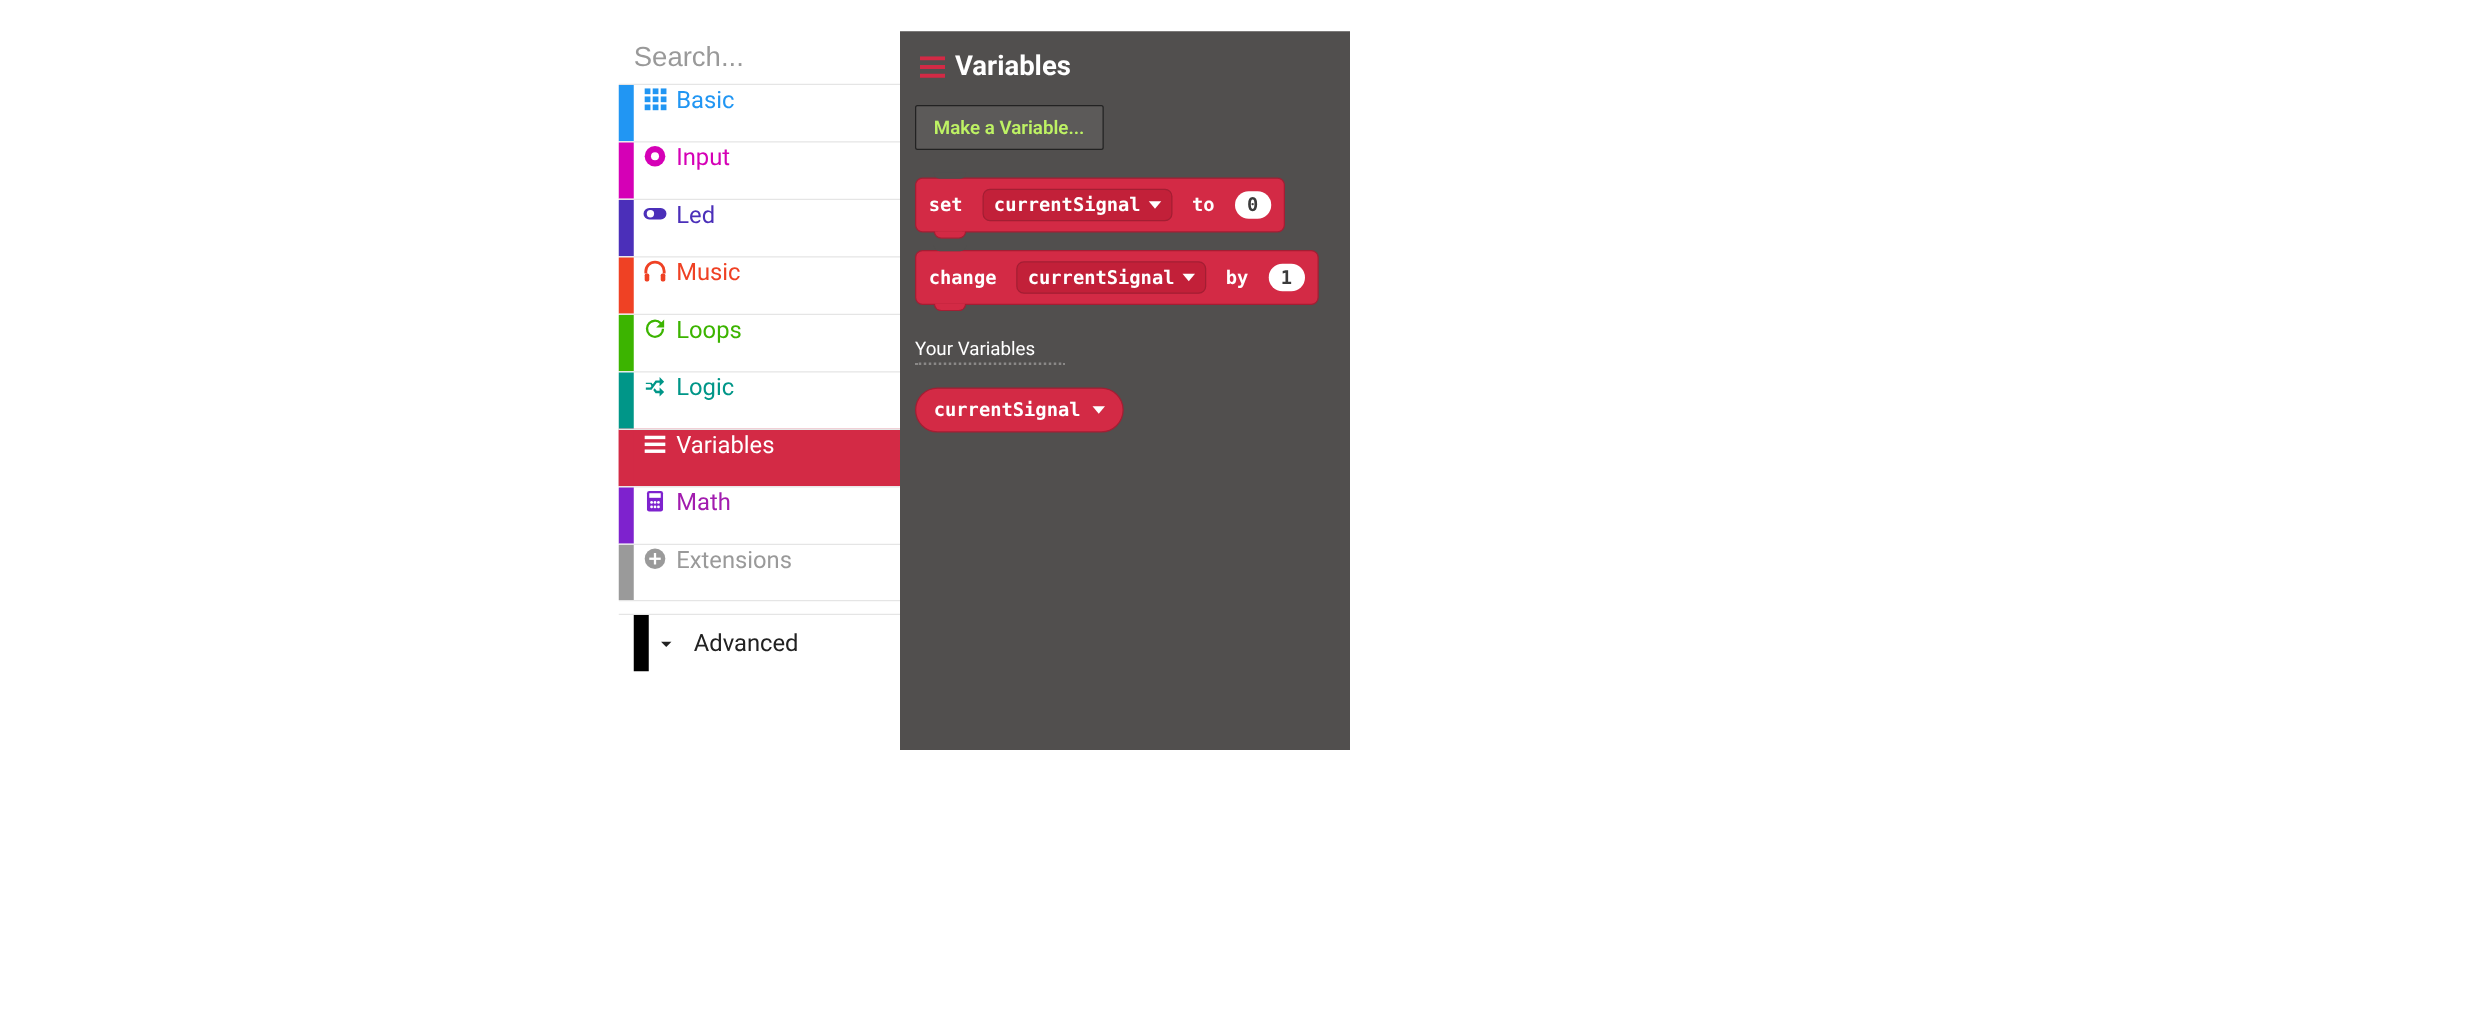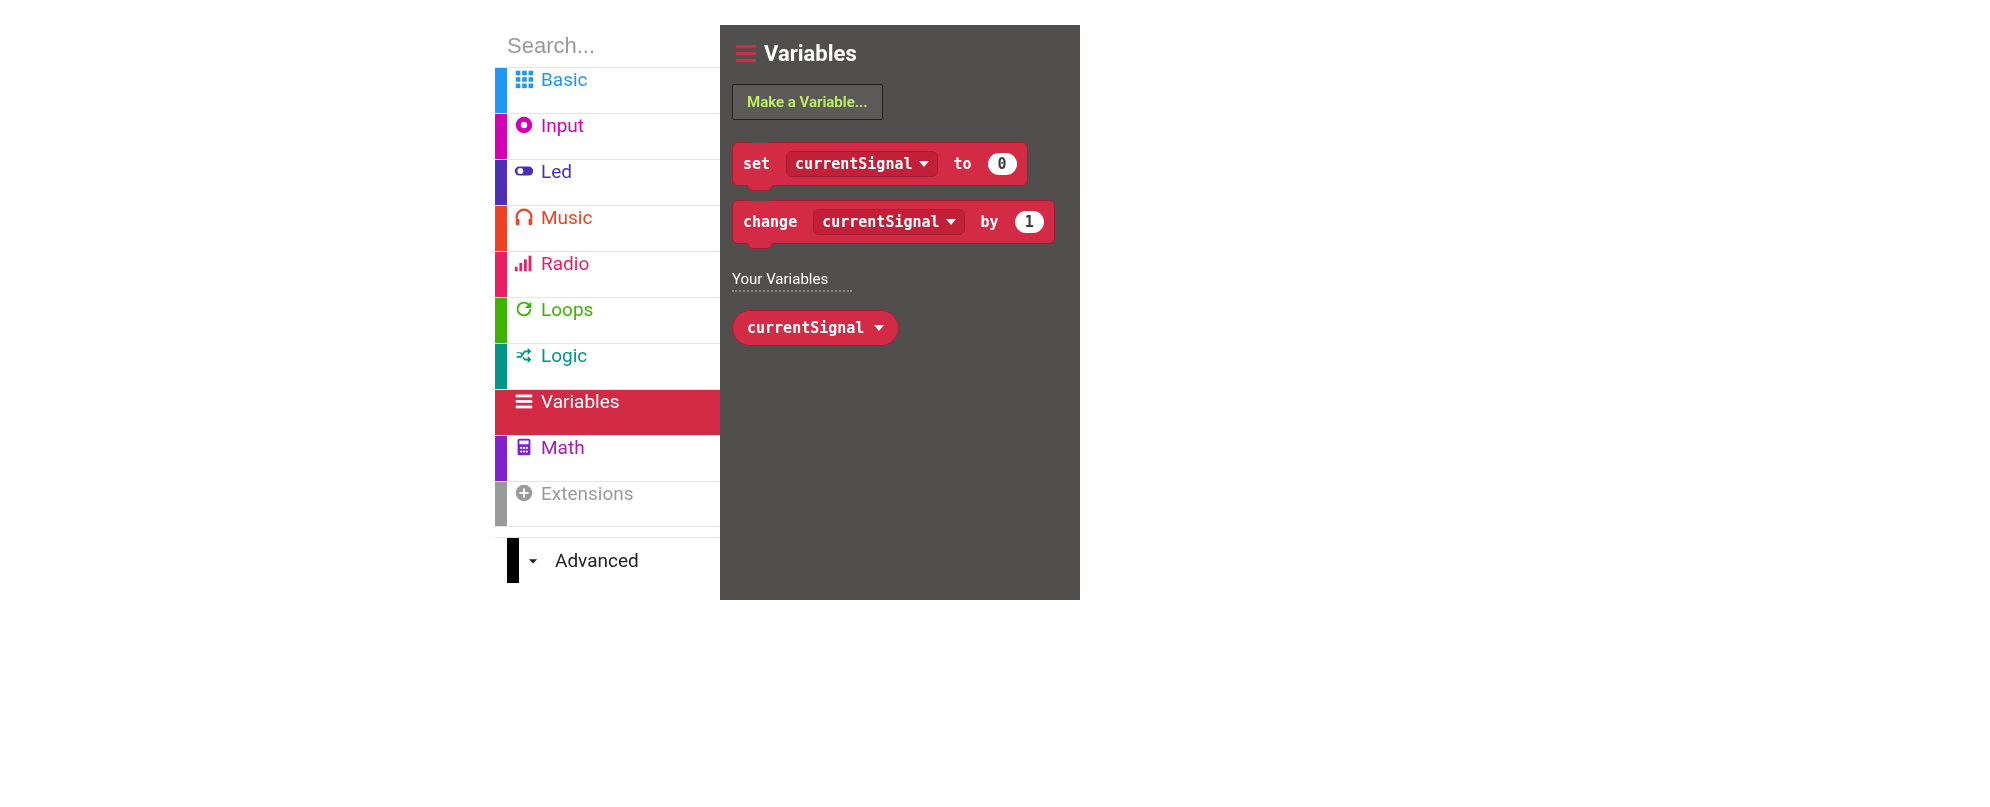--- a/index.html
+++ b/index.html
@@ -259,32 +259,20 @@
           <div class="cat-icon-wrap">
             <svg viewBox="0 0 24 24" class="cat-icon" fill="none" stroke="#ef4124" stroke-width="2.5">
               <path d="M4 14v-2a8 8 0 0116 0v2"></path>
               <rect x="3" y="14" width="4" height="7" rx="1.5" fill="#ef4124" stroke="none"></rect>
               <rect x="17" y="14" width="4" height="7" rx="1.5" fill="#ef4124" stroke="none"></rect>
             </svg>
           </div>
           <span class="cat-label" style="color:#ef4124">Music</span>
         </div>
         <div class="cat-item">
-          <div class="cat-stripe" style="background:#e91e63"></div>
-          <div class="cat-icon-wrap">
-            <svg viewBox="0 0 24 24" class="cat-icon" fill="#e91e63">
-              <rect x="2" y="16" width="3" height="5"></rect>
-              <rect x="7" y="12" width="3" height="9"></rect>
-              <rect x="12" y="8" width="3" height="13"></rect>
-              <rect x="17" y="4" width="3" height="17"></rect>
-            </svg>
-          </div>
-          <span class="cat-label" style="color:#e91e63">Radio</span>
-        </div>
-        <div class="cat-item">
           <div class="cat-stripe" style="background:#3cb400"></div>
           <div class="cat-icon-wrap">
             <svg viewBox="0 0 24 24" class="cat-icon" fill="#3cb400">
               <path d="M17.65 6.35A7.95 7.95 0 0012 4a8 8 0 108 8h-2a6 6 0 11-1.76-4.24L13 11h7V4l-2.35 2.35z"></path>
             </svg>
           </div>
           <span class="cat-label" style="color:#3cb400">Loops</span>
         </div>
         <div class="cat-item">
           <div class="cat-stripe" style="background:#009688"></div>

